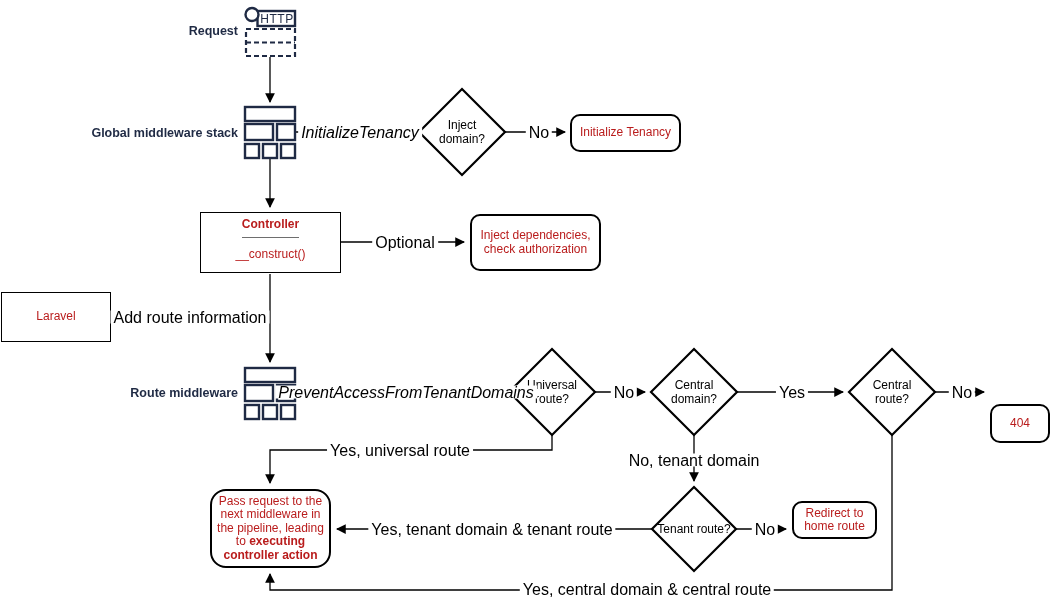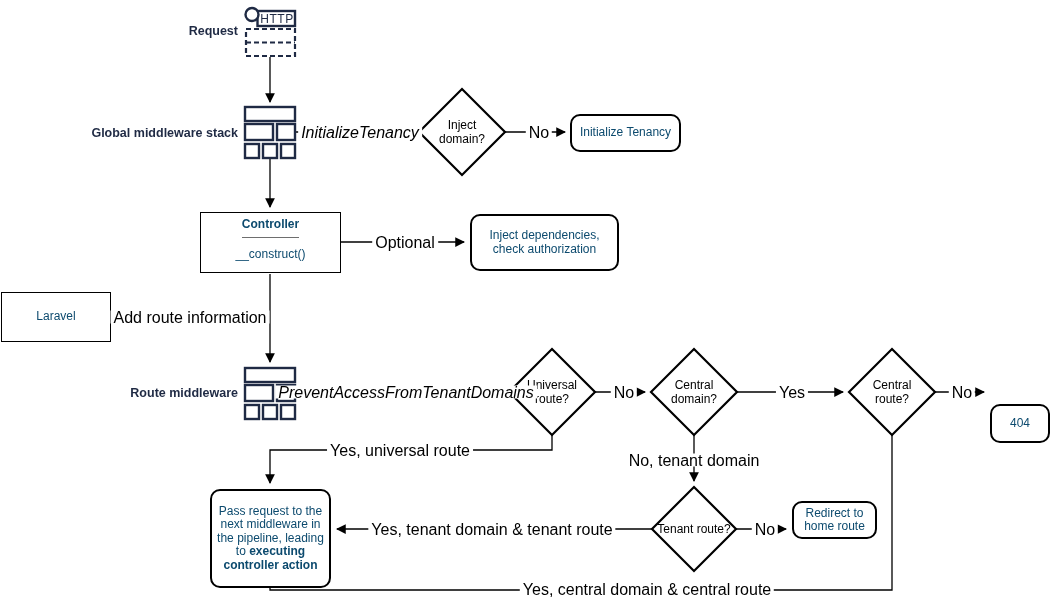--- a/index.html
+++ b/index.html
@@ -61,21 +61,21 @@
   .box {
     position: absolute;
     box-sizing: border-box;
     background: #fff;
     border: 1.3px solid #000;
     display: flex;
     align-items: center;
     justify-content: center;
     font-size: 12px;
     line-height: 13.5px;
-    color: #0c4a6e;
+    color: #b91c1c;
     text-align: center;
   }
   .rbox { border-width: 2.5px; border-radius: 10px; }
   .controller { flex-direction: column; align-items: center; padding: 0; }
   .ctitle {
     height: 24px;
     display: flex; align-items: center; justify-content: center;
     font-weight: bold;
     border-bottom: 1px solid #6e6e6e;
   }
@@ -155,29 +155,29 @@
   <div class="dtext" style="left:892px; top:392px;">Central route?</div>
   <div class="dtext" style="left:694px; top:529px;">Tenant route?</div>
 
   <div class="box rbox" style="left:570px; top:114px; width:111px; height:38px;">Initialize Tenancy</div>
 
   <div class="box controller" style="left:200px; top:212px; width:141px; height:61px;">
     <div class="ctitle">Controller</div>
     <div class="cbody">__construct()</div>
   </div>
 
-  <div class="box rbox" style="left:470px; top:214px; width:149px; height:57px; padding:4px;">Inject dependencies, check authorization</div>
+  <div class="box rbox" style="left:470px; top:214px; width:131px; height:57px; padding:4px;">Inject dependencies, check authorization</div>
 
   <div class="box" style="left:1px; top:292px; width:110px; height:50px;">Laravel</div>
 
   <div class="box rbox" style="left:990px; top:373px; width:60px; height:39px;margin-top:31px;">404</div>
 
   <div class="box rbox" style="left:792px; top:501px; width:85px; height:38px; padding:2px;">Redirect to home route</div>
 
-  <div class="box rbox" style="left:210px; top:489px; width:121px; height:99px;">
+  <div class="box rbox" style="left:210px; top:489px; width:121px; height:79px;border-radius:16px;">
     <div class="pass-inner"><span>Pass request to the next middleware in the pipeline, leading to </span><b>executing controller action</b></div>
   </div>
 
   <div class="lbl italic" style="left:360px; top:132px;">InitializeTenancy</div>
   <div class="lbl" style="left:539px; top:132px;">No</div>
   <div class="lbl" style="left:405px; top:242px;">Optional</div>
   <div class="lbl" style="left:190px; top:317px;">Add route information</div>
   <div class="lbl italic" style="left:406px; top:392px;">PreventAccessFromTenantDomains</div>
   <div class="lbl" style="left:624px; top:392px;">No</div>
   <div class="lbl" style="left:792px; top:392px;">Yes</div>

